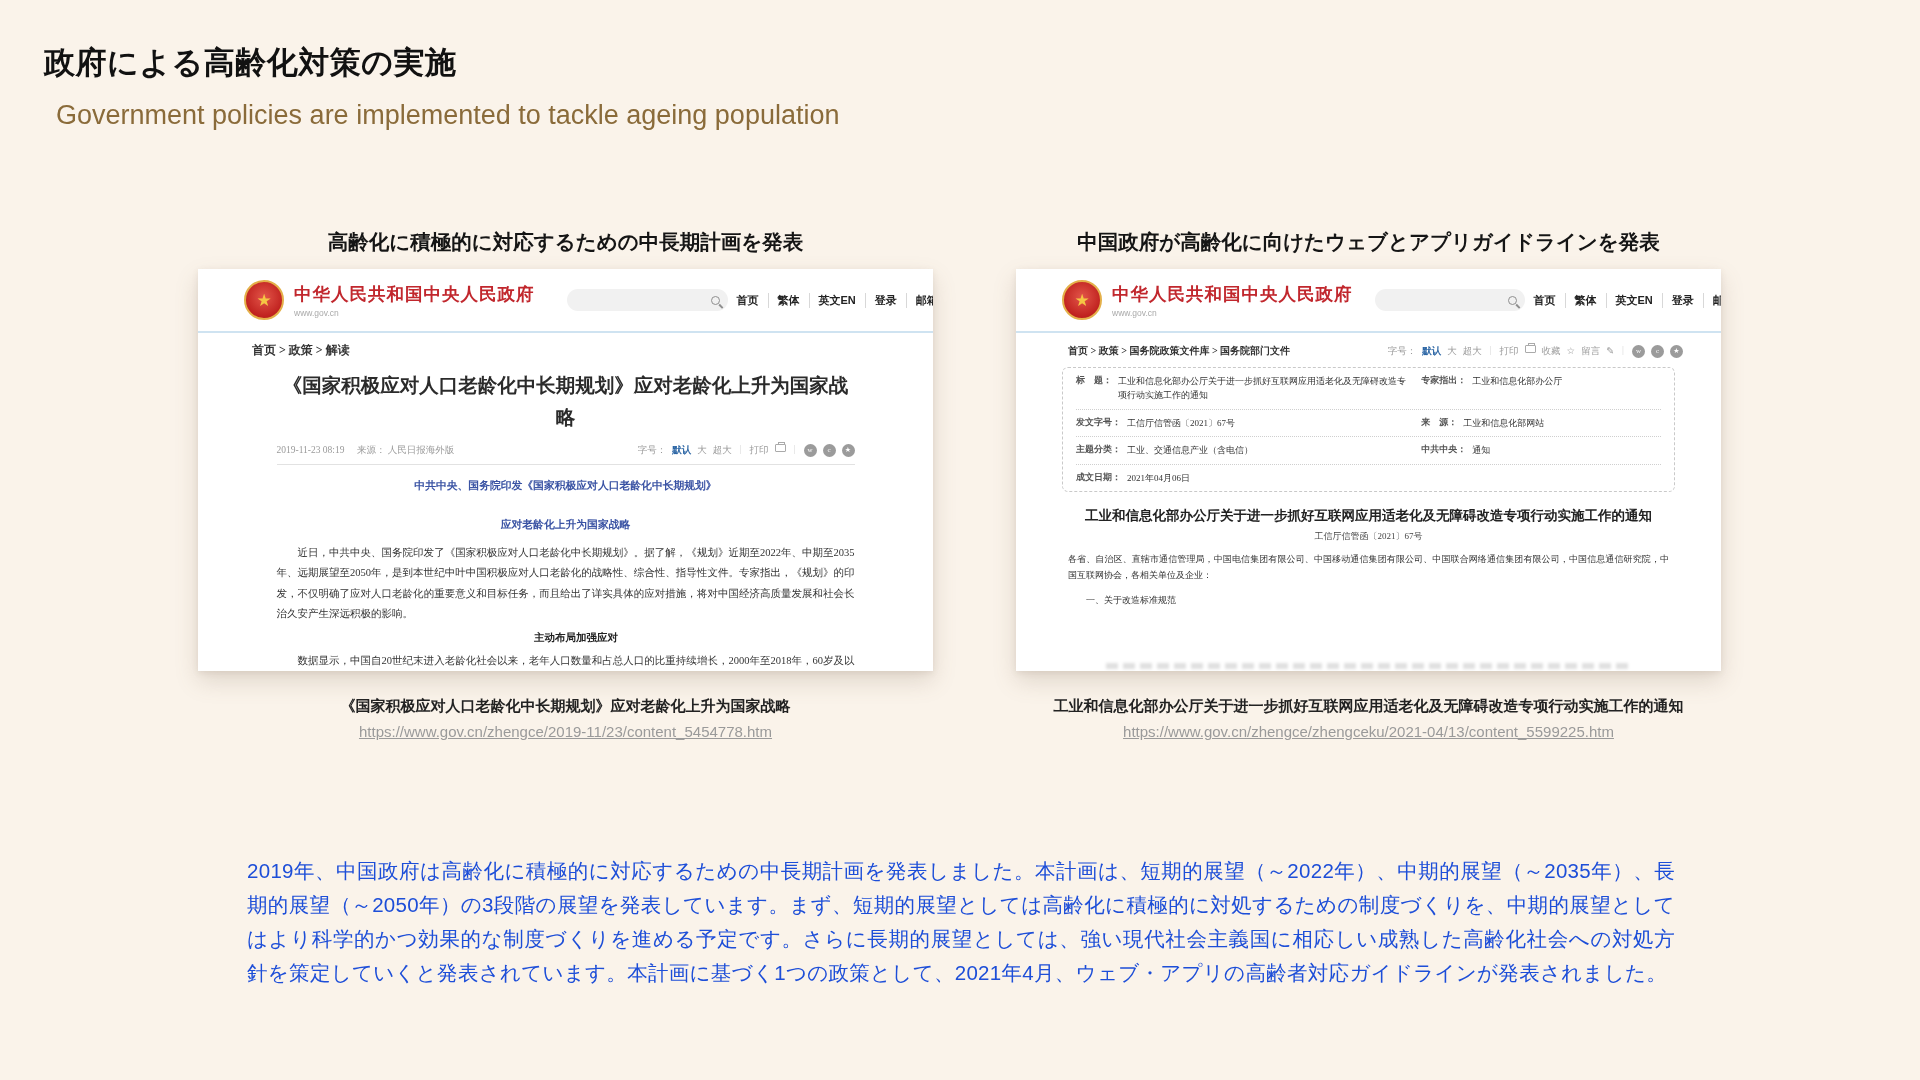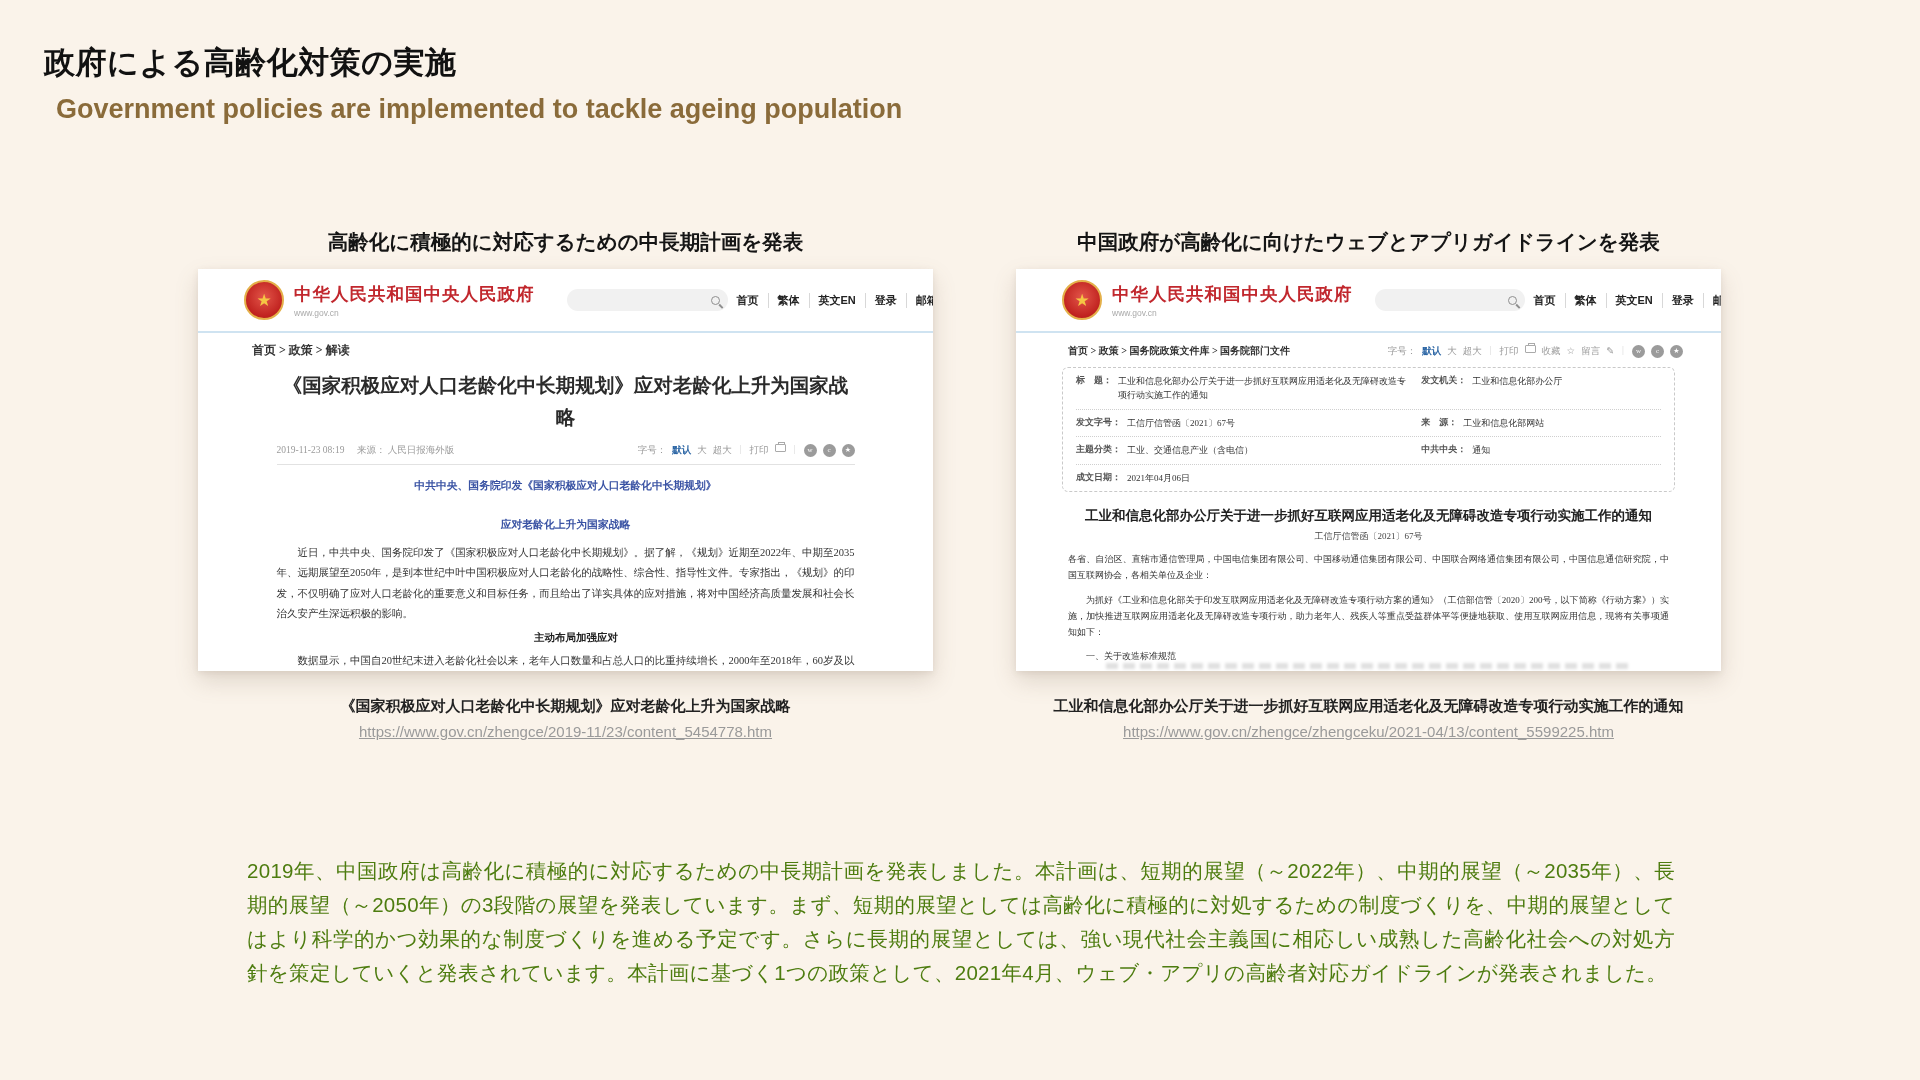--- a/index.html
+++ b/index.html
@@ -10,21 +10,21 @@
   html,body{width:1920px;height:1080px;}
   body{
     background:var(--bg);
     font-family:"Liberation Sans","DejaVu Sans",sans-serif;
     color:var(--ink);
     position:relative;
     overflow:hidden;
   }
   
   .slide-title{position:absolute;left:44px;top:42px;font-size:31px;font-weight:800;letter-spacing:.5px;color:#111;}
-  .slide-subtitle{position:absolute;left:56px;top:94px;font-size:27px;font-weight:700;color:var(--brown);}
+  .slide-subtitle{position:absolute;left:56px;top:100px;font-size:27px;font-weight:400;color:var(--brown);}
   
   .panel-caption{position:absolute;top:228px;font-size:20.5px;font-weight:700;text-align:center;color:#151515;}
   .panel-caption.left{left:198px;width:735px;}
   .panel-caption.right{left:1016px;width:705px;}
   
   .card{
     position:absolute;top:269px;height:402px;background:#fff;overflow:hidden;
     box-shadow:0 10px 22px rgba(120,100,80,.20),0 2px 6px rgba(120,100,80,.12);
     font-family:"Liberation Serif","DejaVu Serif",serif;
   }
@@ -84,21 +84,21 @@
   .fuzz{position:absolute;left:90px;right:90px;bottom:2px;height:6px;opacity:.45;filter:blur(1.5px);
     background:repeating-linear-gradient(90deg,#b9b9b9 0 12px,transparent 12px 17px);}
   
   .card-footer{position:absolute;top:697px;text-align:center;font-family:"Liberation Sans",sans-serif;}
   .card-footer.left{left:198px;width:735px;}
   .card-footer.right{left:1016px;width:705px;}
   .cf-title{font-size:15px;font-weight:700;color:#222;}
   .cf-url{display:inline-block;margin-top:7px;font-size:15px;color:#9a9a9a;text-decoration:underline;cursor:pointer;}
   
   .body-par{position:absolute;left:247px;top:854px;width:1428px;font-size:20.5px;line-height:1.66;
-    color:#4d7c0f;letter-spacing:.3px;text-align:justify;}
+    color:#1d4ed8;letter-spacing:.3px;text-align:justify;}
 </style>
 </head>
 <body>
 
 <h1 class="slide-title">政府による高齢化対策の実施</h1>
 <div class="slide-subtitle">Government policies are implemented to tackle ageing population</div>
 
 <div class="panel-caption left">高齢化に積極的に対応するための中長期計画を発表</div>
 <div class="panel-caption right">中国政府が高齢化に向けたウェブとアプリガイドラインを発表</div>
 
@@ -199,21 +199,21 @@
     </div>
   </div>
 
   <div class="info-table">
     <div class="irow">
       <div class="icell a">
           <span class="ilabel">标　题：</span>
           <span class="ivalue">工业和信息化部办公厅关于进一步抓好互联网应用适老化及无障碍改造专项行动实施工作的通知</span>
         </div>
       <div class="icell b">
-          <span class="ilabel">发文机关：</span>
+          <span class="ilabel">专家指出：</span>
           <span class="ivalue">工业和信息化部办公厅</span>
         </div>
     </div>
     <div class="irow">
       <div class="icell a">
           <span class="ilabel">发文字号：</span>
           <span class="ivalue">工信厅信管函〔2021〕67号</span>
         </div>
       <div class="icell b">
           <span class="ilabel">来　源：</span>
@@ -234,21 +234,20 @@
       <div class="icell a">
           <span class="ilabel">成文日期：</span>
           <span class="ivalue">2021年04月06日</span>
         </div>
     </div>
   </div>
 
   <div class="doc-title">工业和信息化部办公厅关于进一步抓好互联网应用适老化及无障碍改造专项行动实施工作的通知</div>
   <div class="doc-no">工信厅信管函〔2021〕67号</div>
   <p class="doc-p">各省、自治区、直辖市通信管理局，中国电信集团有限公司、中国移动通信集团有限公司、中国联合网络通信集团有限公司，中国信息通信研究院，中国互联网协会，各相关单位及企业：</p>
-  <p class="doc-p indent">为抓好《工业和信息化部关于印发互联网应用适老化及无障碍改造专项行动方案的通知》（工信部信管〔2020〕200号，以下简称《行动方案》）实施，加快推进互联网应用适老化及无障碍改造专项行动，助力老年人、残疾人等重点受益群体平等便捷地获取、使用互联网应用信息，现将有关事项通知如下：</p>
   <p class="doc-p indent">一、关于改造标准规范</p>
 
   <div class="fuzz"></div>
 </div>
 
 <div class="card-footer left">
   <div class="cf-title">《国家积极应对人口老龄化中长期规划》应对老龄化上升为国家战略</div>
   <span class="cf-url">https://www.gov.cn/zhengce/2019-11/23/content_5454778.htm</span>
 </div>
 <div class="card-footer right">

